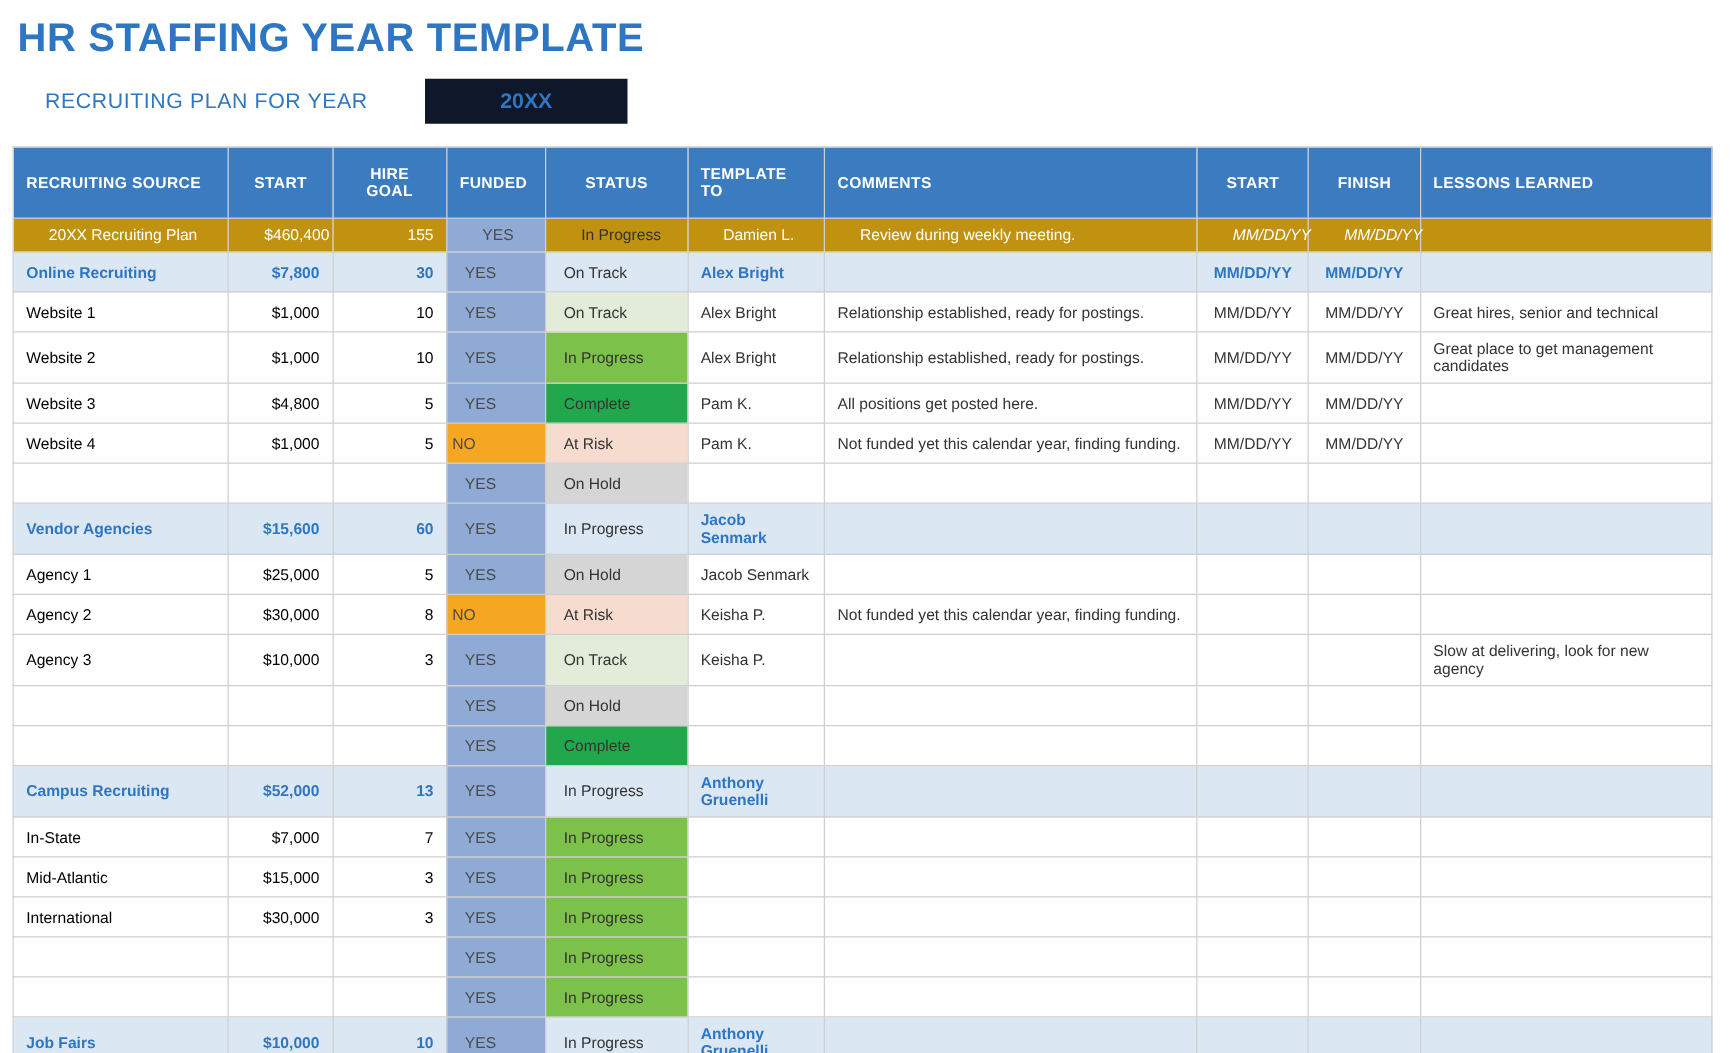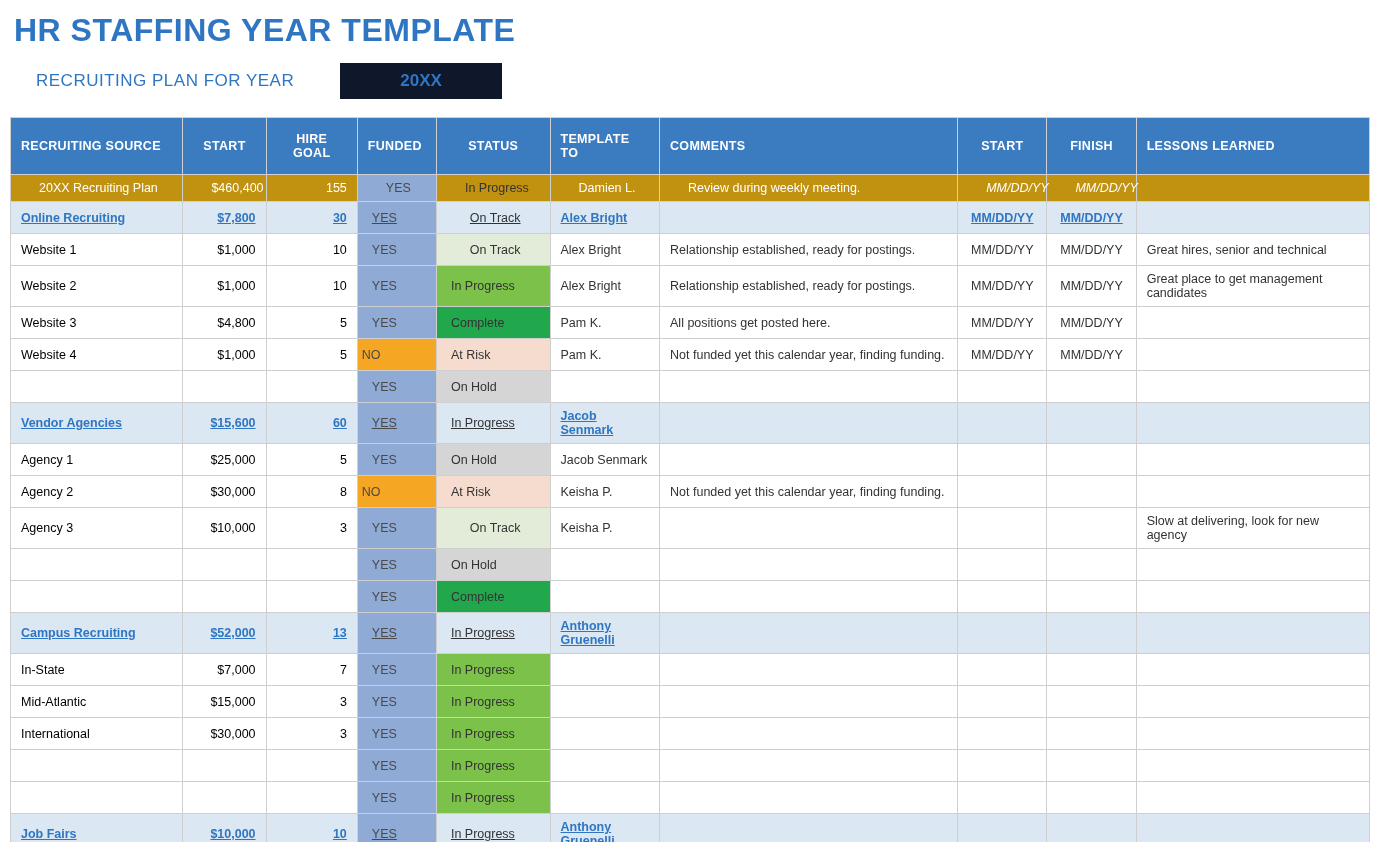--- a/index.html
+++ b/index.html
@@ -76,33 +76,32 @@
     background: #c1920f;
     color: #fff;
     height: 26px;
     padding-left: 28px;
   }
 
   tr.section td {
     background: #dbe7f3;
     color: #2f76c2;
     font-weight: 700;
-    text-decoration: underline;
   }
 
   
   td.funded-yes { background: #8faad4; color:#4a4a4a; padding-left: 14px;}
   td.funded-no  { background: #f5a623; color:#4a4a4a; padding-left: 4px;}
   tr.total td.funded-yes { background:#8faad4; color:#4a4a4a;}
   tr.section td.funded-yes { background:#8faad4; color:#4a4a4a; font-weight:400;}
 
   
   td.status { padding-left: 14px; color:#333; }
   .st-inprogress { background:#7cc24a; }
-  .st-ontrack    { background:#e2ecd9;text-align:center; }
+  .st-ontrack    { background:#e2ecd9; }
   .st-complete   { background:#21a84c; }
   .st-atrisk     { background:#f6dcce; }
   .st-onhold     { background:#d5d5d5; }
   tr.total td.status.st-inprogress { color:#333; }
   tr.section td.status { font-weight:400; color:#333; }
 
   td.assigned, td.comments, td.lessons, td.start, td.finish { color:#333; }
   tr.section td.assigned { color:#2f76c2; font-weight:700; }
   tr.section td.start, tr.section td.finish { color:#2f76c2; font-weight:700; text-align:center;}
   tr.total td.start, tr.total td.finish { text-align:center; font-style: italic; }

